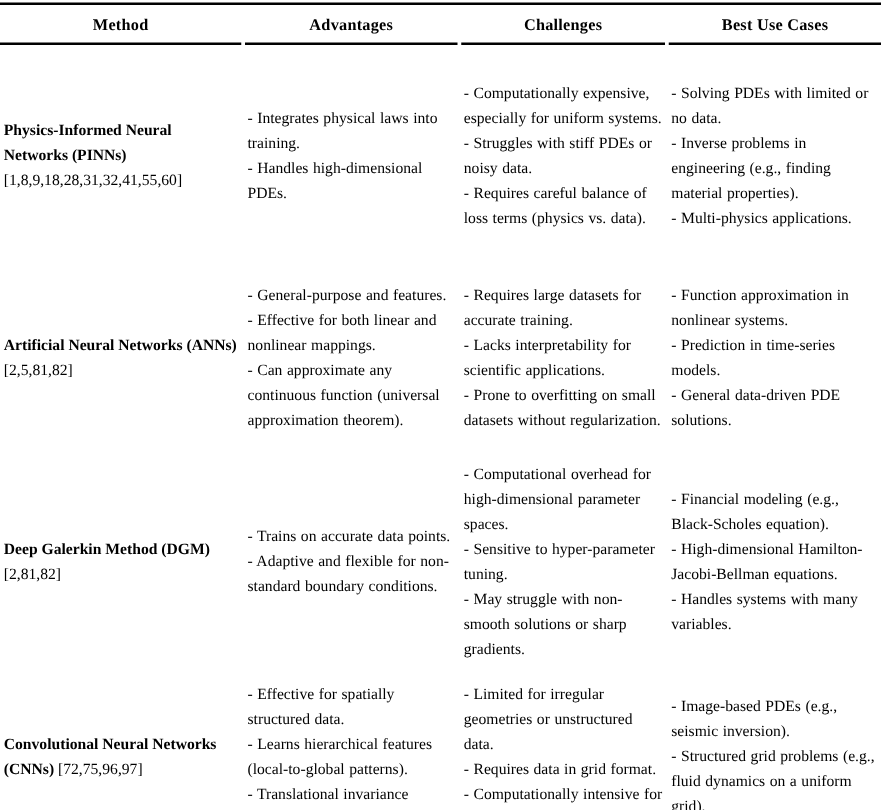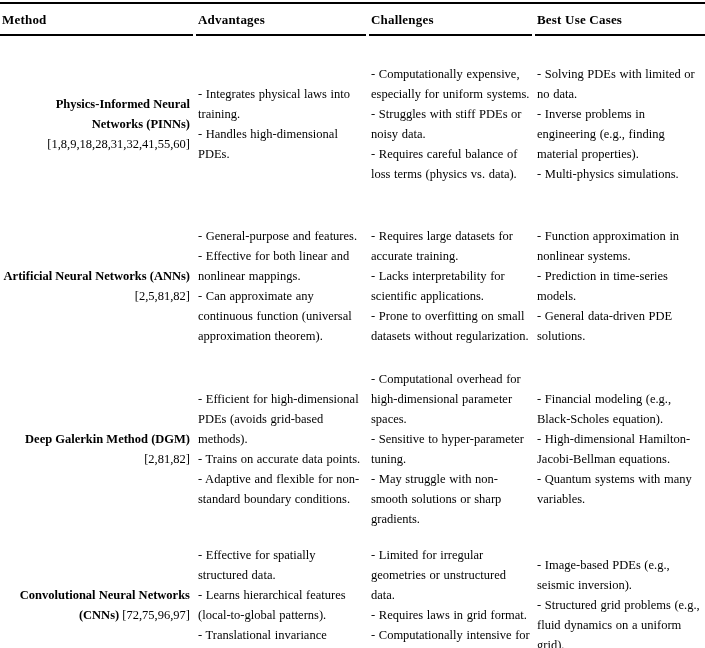--- a/index.html
+++ b/index.html
@@ -24,36 +24,37 @@
     grid-template-columns: 193px 170px 163px 170px;
     column-gap: 3px;
   }
   .header-row {
     border-top: 2px solid #000;
   }
   .hcell {
     border-bottom: 2px solid #000;
     font-weight: bold;
     font-size: 13px;
+    text-align: center;
     padding: 8px 2px 6px 2px;
     letter-spacing: 0.2px;
   }
   .trow {
     align-items: center;
   }
   .trow.r0 { min-height: 175px; }
   .trow.r1 { min-height: 150px; }
   .trow.r2 { min-height: 176px; }
   .trow.r3 { min-height: 124px; padding-top: 4px; }
   .cell {
     font-size: 12.5px;
     line-height: 20px;
   }
   .method-cell {
-    text-align: right;
+    text-align: left;
     font-weight: bold;
     padding: 0 3px;
   }
   .m-cite {
     font-weight: normal;
   }
   .content-cell {
     text-align: left;
     padding: 4px 0 4px 2px;
     word-spacing: 0.5px;
@@ -80,21 +81,21 @@
           <div class="bullet">- Handles high-dimensional PDEs.</div>
         </div>
         <div class="cell content-cell">
           <div class="bullet">- Computationally expensive, especially for uniform systems.</div>
           <div class="bullet">- Struggles with stiff PDEs or noisy data.</div>
           <div class="bullet">- Requires careful balance of loss terms (physics vs. data).</div>
         </div>
         <div class="cell content-cell">
           <div class="bullet">- Solving PDEs with limited or no data.</div>
           <div class="bullet">- Inverse problems in engineering (e.g., finding material properties).</div>
-          <div class="bullet">- Multi-physics simulations.</div>
+          <div class="bullet">- Multi-physics applications.</div>
         </div>
       </div>
       <div class="grid trow r1">
         <div class="cell method-cell"><span class="m-name">Artificial Neural Networks (ANNs)</span> <span class="m-cite">[2,5,81,82]</span></div>
         <div class="cell content-cell">
           <div class="bullet">- General-purpose and features.</div>
           <div class="bullet">- Effective for both linear and nonlinear mappings.</div>
           <div class="bullet">- Can approximate any continuous function (universal approximation theorem).</div>
         </div>
         <div class="cell content-cell">
@@ -104,45 +105,44 @@
         </div>
         <div class="cell content-cell">
           <div class="bullet">- Function approximation in nonlinear systems.</div>
           <div class="bullet">- Prediction in time-series models.</div>
           <div class="bullet">- General data-driven PDE solutions.</div>
         </div>
       </div>
       <div class="grid trow r2">
         <div class="cell method-cell"><span class="m-name">Deep Galerkin Method (DGM)</span> <span class="m-cite">[2,81,82]</span></div>
         <div class="cell content-cell">
-          <div class="bullet">- Efficient for high-dimensional PDEs (avoids grid-based methods).</div>
           <div class="bullet">- Trains on accurate data points.</div>
           <div class="bullet">- Adaptive and flexible for non-standard boundary conditions.</div>
         </div>
         <div class="cell content-cell">
           <div class="bullet">- Computational overhead for high-dimensional parameter spaces.</div>
           <div class="bullet">- Sensitive to hyper-parameter tuning.</div>
           <div class="bullet">- May struggle with non-smooth solutions or sharp gradients.</div>
         </div>
         <div class="cell content-cell">
           <div class="bullet">- Financial modeling (e.g., Black-Scholes equation).</div>
           <div class="bullet">- High-dimensional Hamilton-Jacobi-Bellman equations.</div>
-          <div class="bullet">- Quantum systems with many variables.</div>
+          <div class="bullet">- Handles systems with many variables.</div>
         </div>
       </div>
       <div class="grid trow r3">
         <div class="cell method-cell"><span class="m-name">Convolutional Neural Networks (CNNs)</span> <span class="m-cite">[72,75,96,97]</span></div>
         <div class="cell content-cell">
           <div class="bullet">- Effective for spatially structured data.</div>
           <div class="bullet">- Learns hierarchical features (local-to-global patterns).</div>
           <div class="bullet">- Translational invariance improves generalization for</div>
         </div>
         <div class="cell content-cell">
           <div class="bullet">- Limited for irregular geometries or unstructured data.</div>
-          <div class="bullet">- Requires laws in grid format.</div>
+          <div class="bullet">- Requires data in grid format.</div>
           <div class="bullet">- Computationally intensive for high resolutions.</div>
         </div>
         <div class="cell content-cell">
           <div class="bullet">- Image-based PDEs (e.g., seismic inversion).</div>
           <div class="bullet">- Structured grid problems (e.g., fluid dynamics on a uniform grid).</div>
         </div>
       </div>
     </div>
 </div>
 

